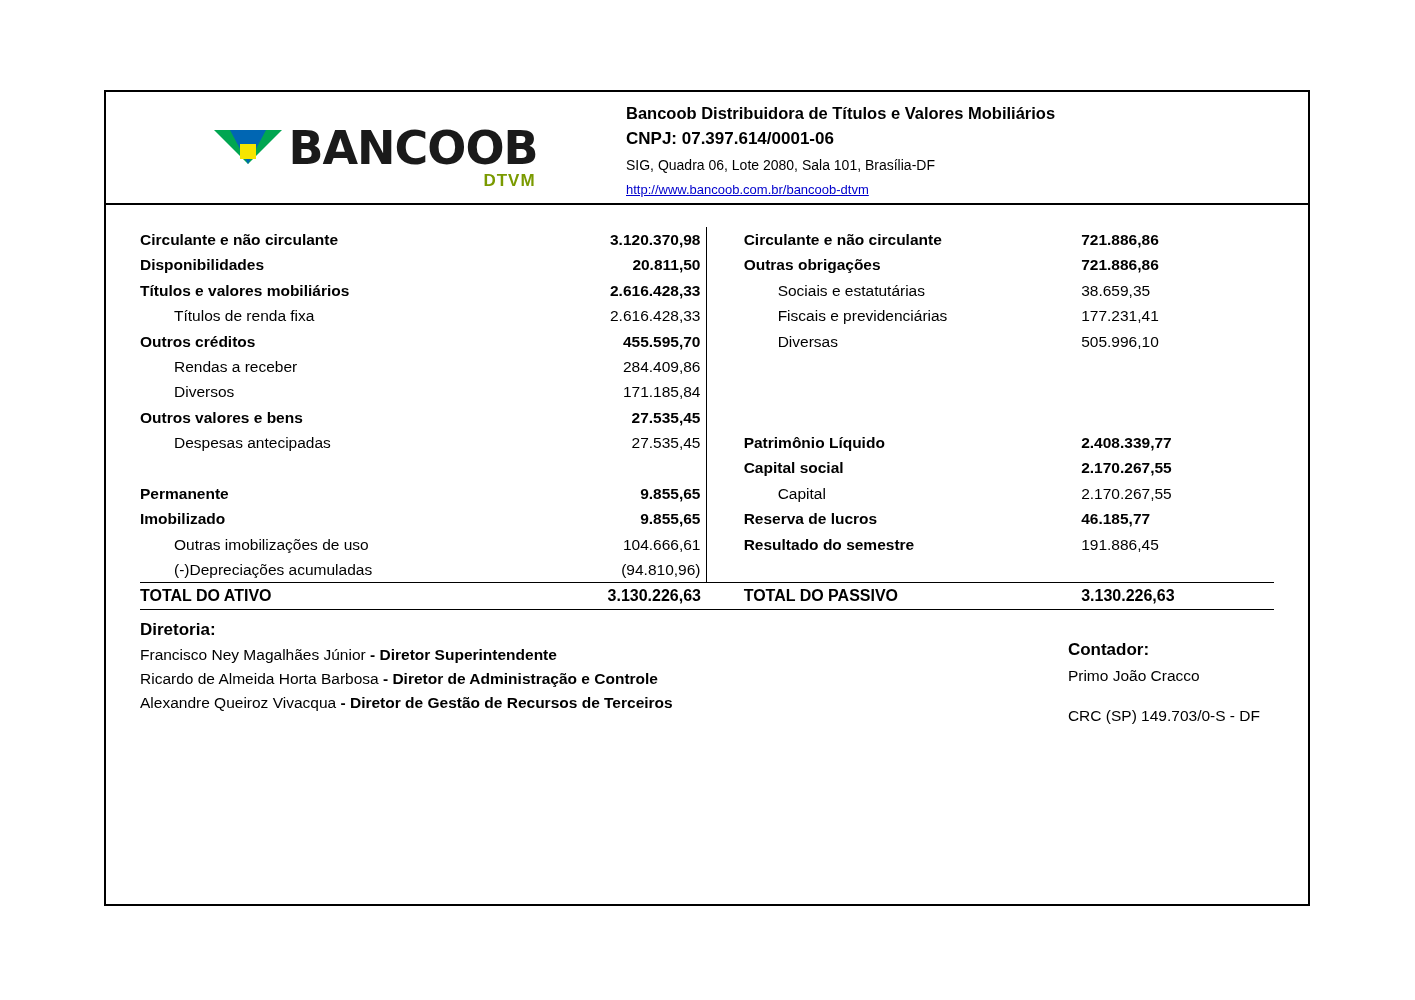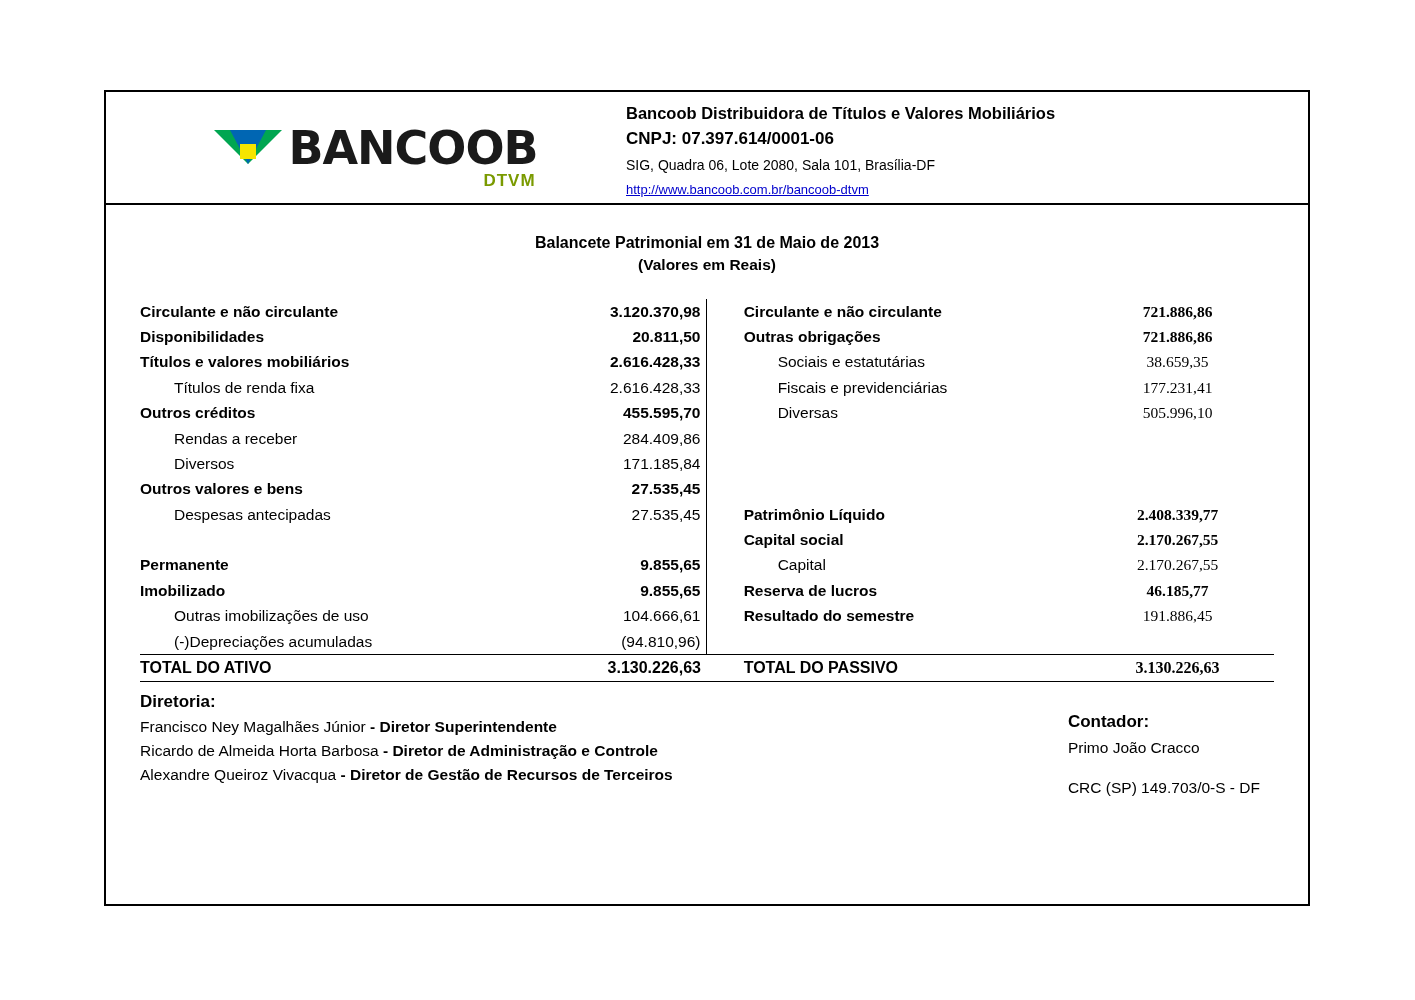--- a/index.html
+++ b/index.html
@@ -123,21 +123,21 @@
   }
   table.bal td {
     padding: 3px 0;
     vertical-align: top;
     line-height: 1.25;
   }
   .col-label-a { width: 33%; }
   .col-val-a   { width: 17%; text-align: right; padding-right: 6px !important;}
   .col-gap     { width: 2%; }
   .col-label-p { width: 31%; padding-left: 14px !important;}
-  .col-val-p   { width: 17%; text-align: center; font-family: Liberation Serif, serif; }
+  .col-val-p   { width: 17%; text-align: left; }
 
   .hdr-row td {
     border-top: 1.5px solid #000;
     border-bottom: 1.5px solid #000;
     text-align: center;
     font-weight: bold;
     font-size: 16px;
     padding: 4px 0;
   }
   .sep-col {
@@ -193,24 +193,20 @@
       </div>
     </div>
     <div class="header-info">
       <div class="hi-1">Bancoob Distribuidora de Títulos e Valores Mobiliários</div>
       <div class="hi-2">CNPJ: 07.397.614/0001-06</div>
       <div class="hi-3">SIG, Quadra 06, Lote 2080, Sala 101, Brasília-DF</div>
       <div class="hi-4"><a href="#">http://www.bancoob.com.br/bancoob-dtvm</a></div>
     </div>
   </div>
 
-  <div class="title-block">
-    <div class="title-1">Balancete Patrimonial em 31 de Maio de 2013</div>
-    <div class="title-2">(Valores em Reais)</div>
-  </div>
 
   <div class="sheet">
     <table class="bal">
       <tbody id="bal-body">
       <tr>
             <td class="col-label-a bold">Circulante e não circulante</td>
             <td class="col-val-a bold">3.120.370,98</td>
             <td class="col-gap sep-col"></td>
             <td class="col-label-p bold">Circulante e não circulante</td>
             <td class="col-val-p bold">721.886,86</td>

